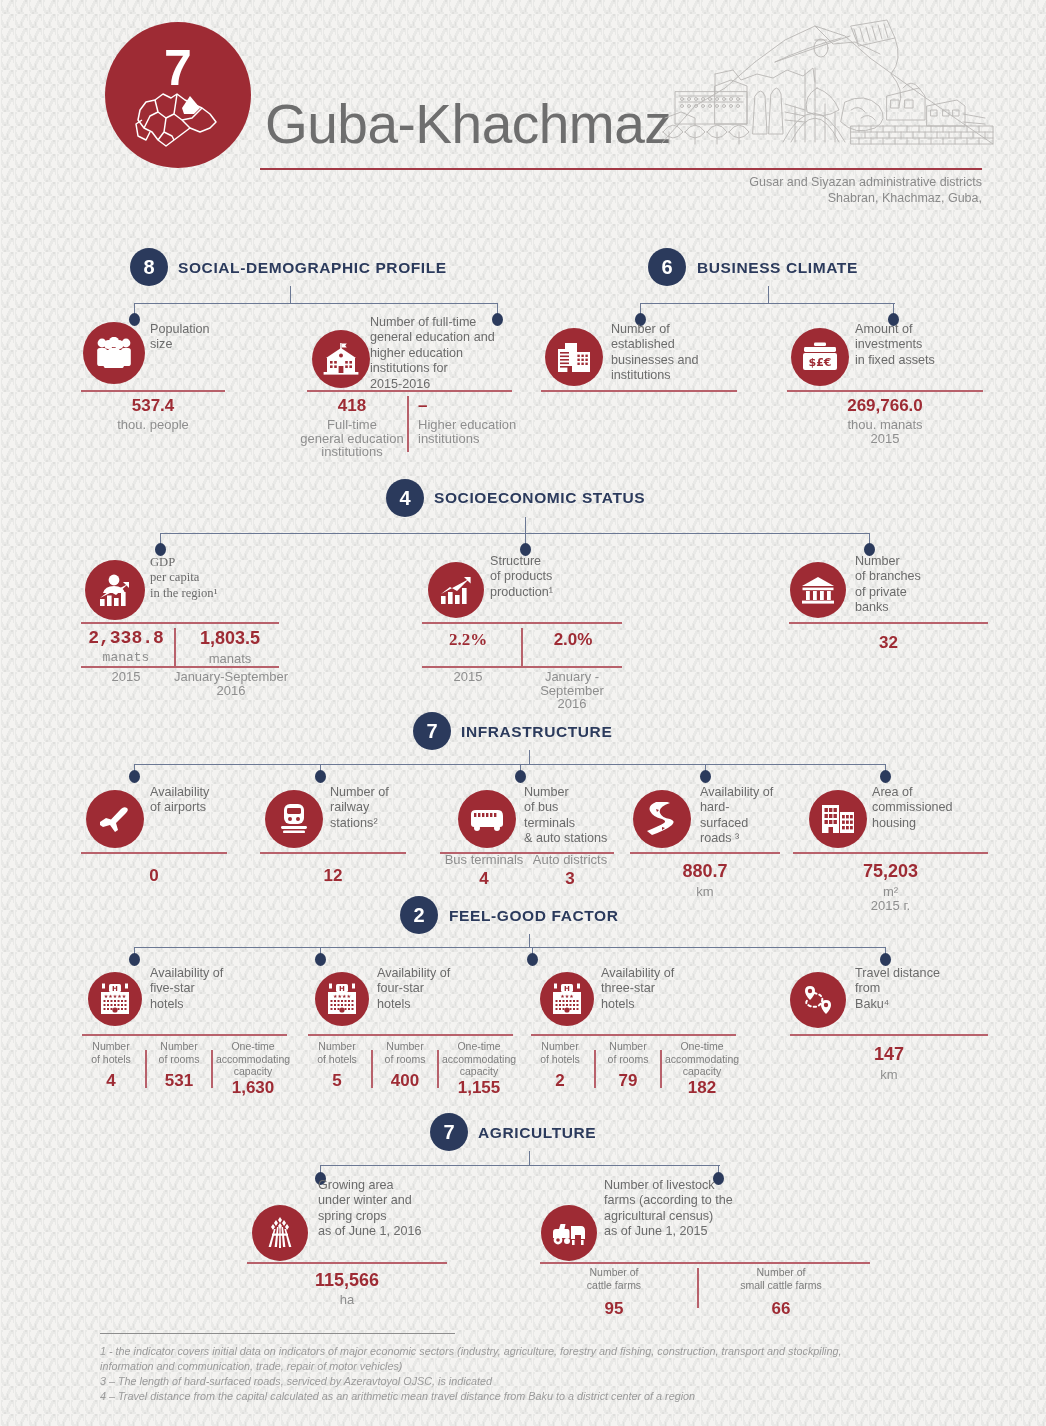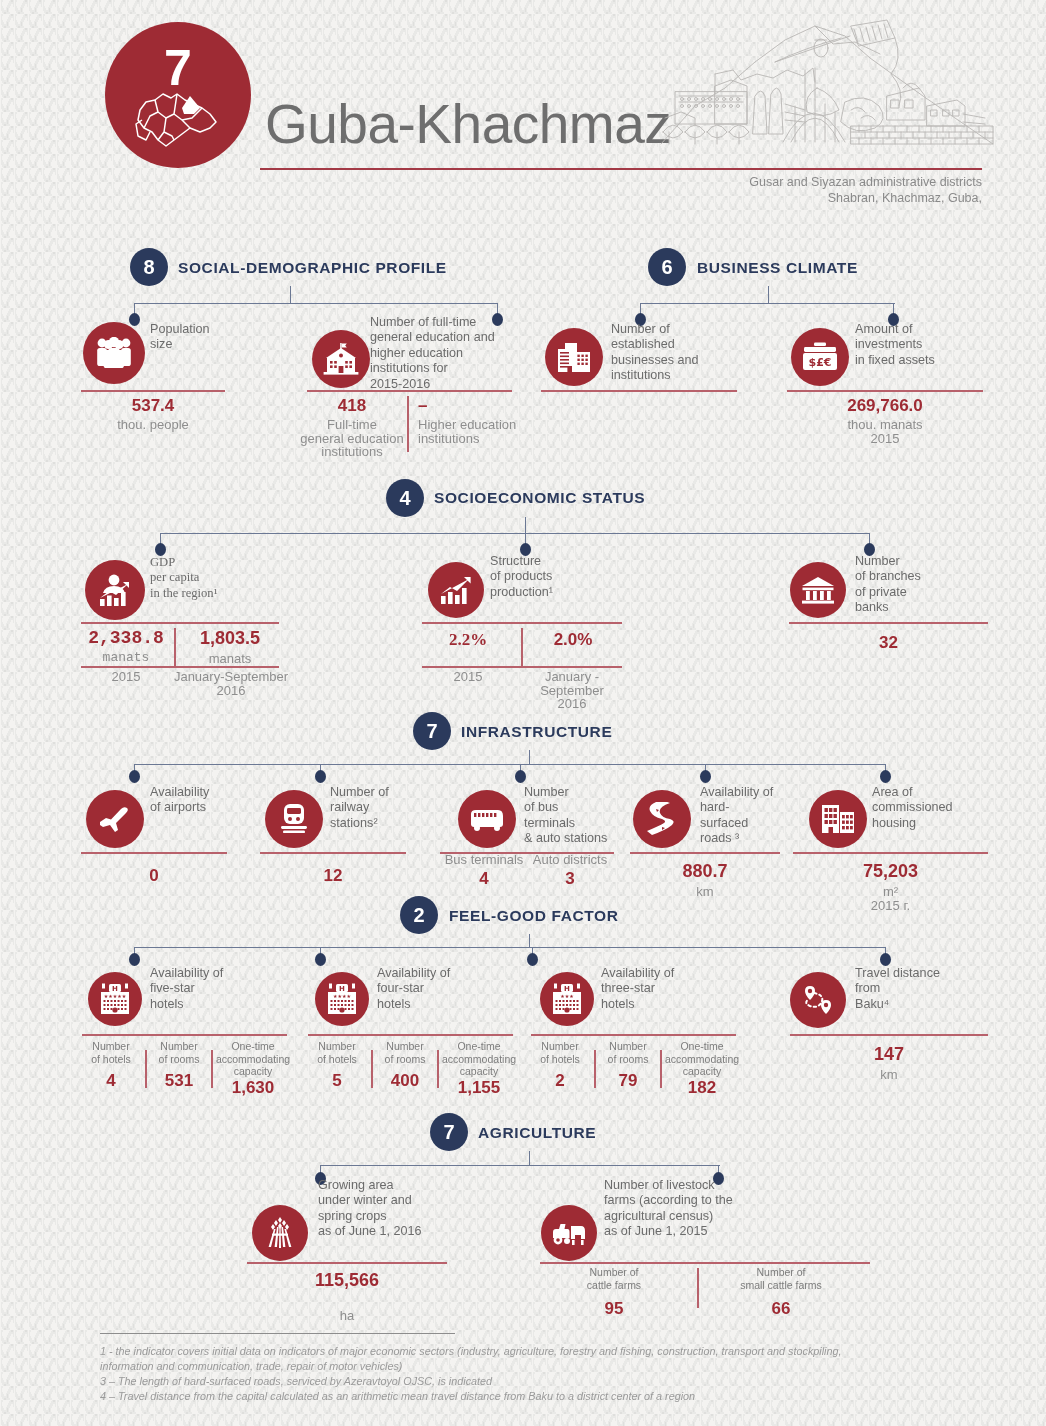--- a/index.html
+++ b/index.html
@@ -832,21 +832,21 @@
   </div>
   <div class="abs lbl" style="left:318px;top:1178px;width:220px;">
     <div>Growing area</div>
     <div>under winter and</div>
     <div>spring crops</div>
     <div>as of June 1, 2016</div>
   </div>
   <div class="abs hr" style="left:247px;top:1262px;width:200px;"></div>
   <div class="abs center" style="left:247px;top:1270px;width:200px;">
     <div class="val big">115,566</div>
-    <div class="unit" style="margin-top:18px;">ha</div>
+    <div class="unit" style="margin-top:2px;">ha</div>
   </div>
 
   <div class="abs redcircle" style="left:541px;top:1205px;width:56px;height:56px;">
     <svg width="34" height="26" viewBox="0 0 34 26">
       <g fill="#fff">
         <path d="M1 12 q0 -3 3 -3 h3 l1.5 -5 h5 l-1 5 h3 q2 0 2 3 v6 H1 Z"></path>
         <circle cx="6" cy="20" r="4.4"></circle>
           <circle cx="15" cy="21" r="3"></circle>
         <path d="M19 6 h10 q4 0 4 5 v8 h-4 v-4 h-6 v4 h-4 Z"></path>
         <rect x="20" y="20" width="2.6" height="5"></rect>

